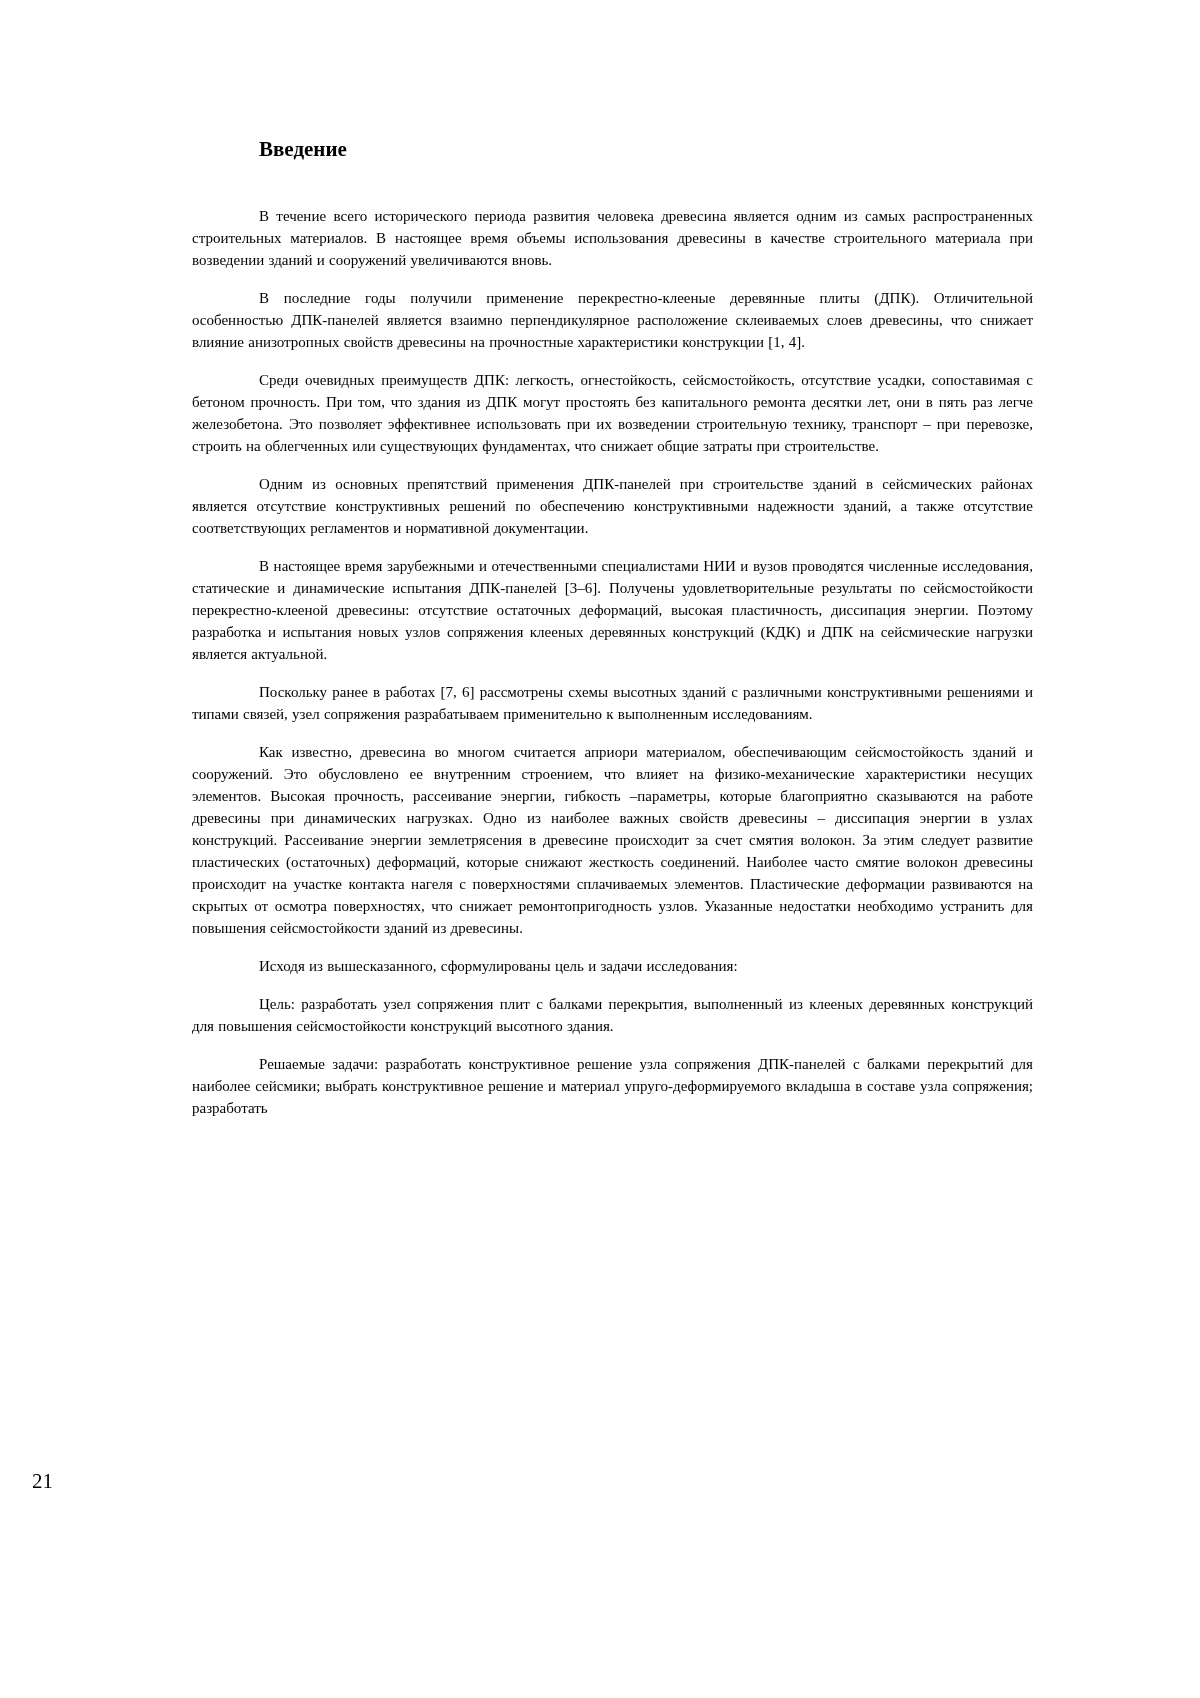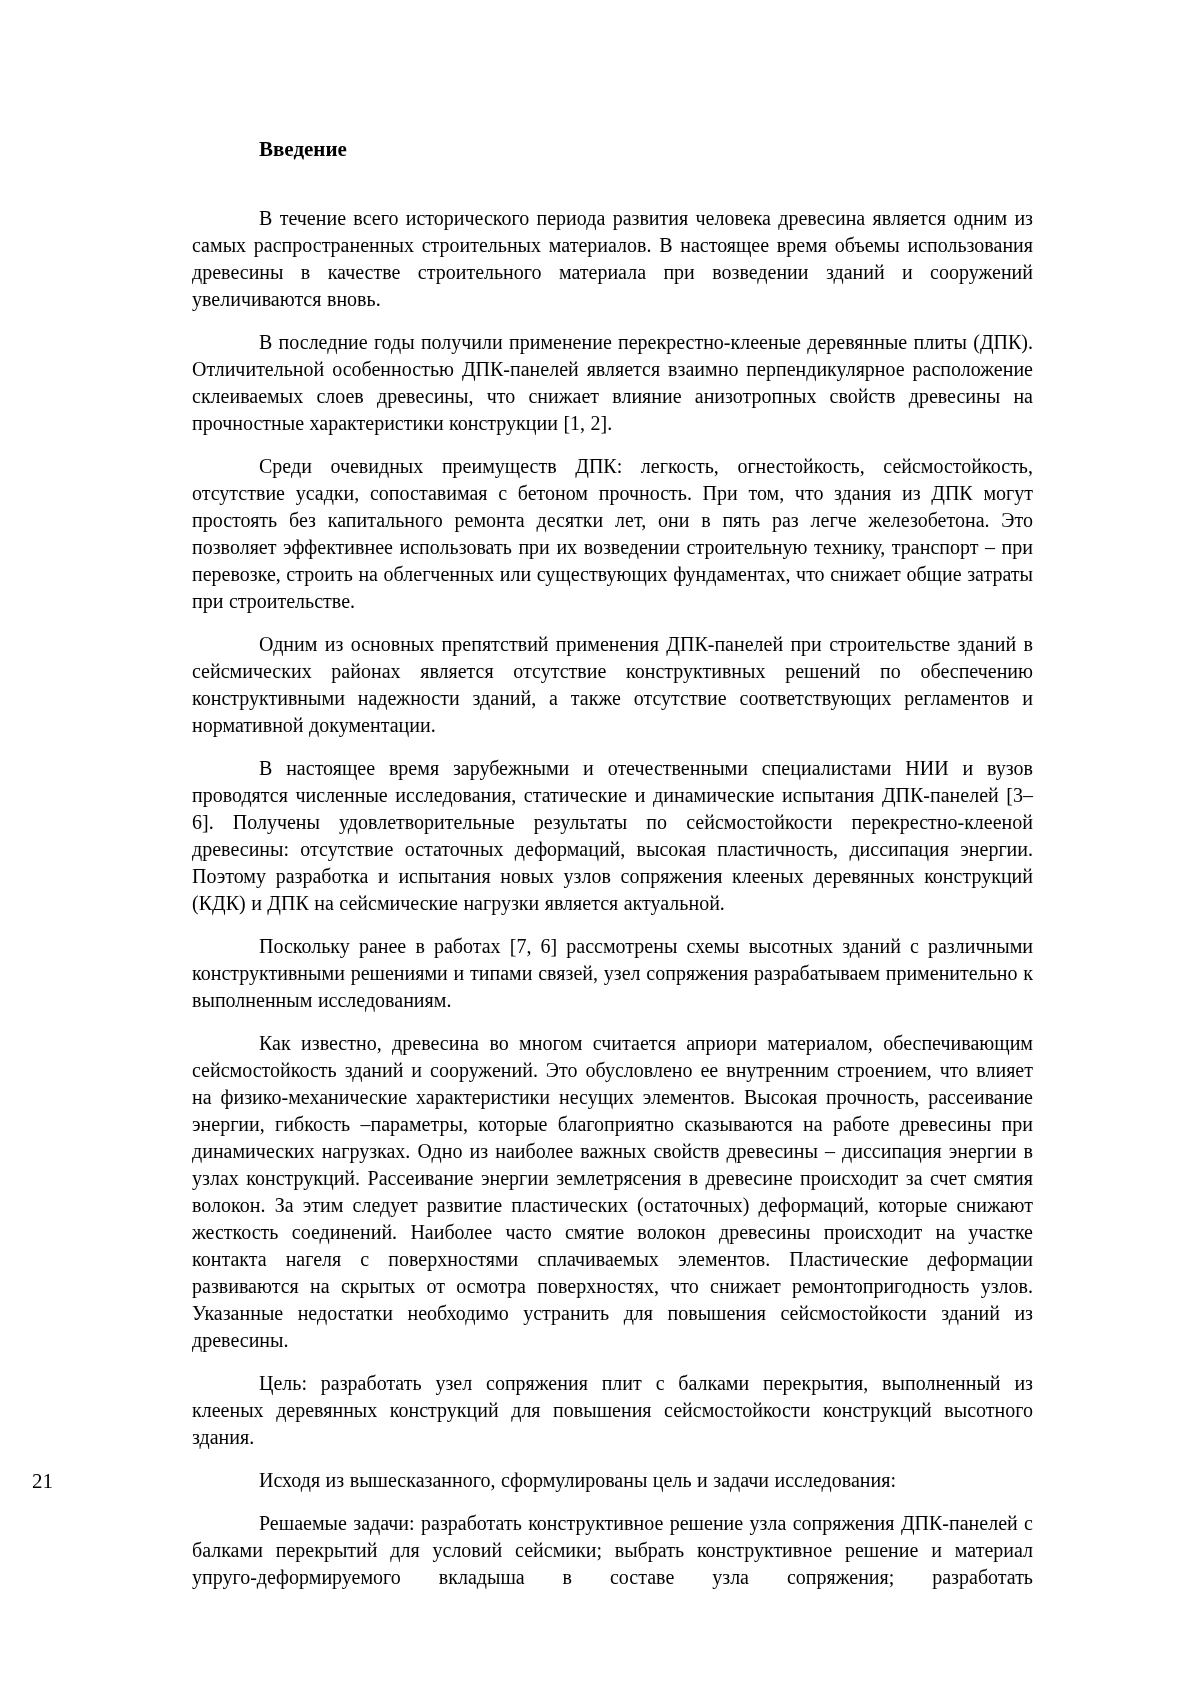--- a/index.html
+++ b/index.html
@@ -28,22 +28,22 @@
     line-height: 27px;
     font-weight: bold;
     text-indent: 67px;
     margin: 0 0 26px 0;
   }
   .section-heading {
     margin: 26px 0 26px 0;
   }
   .sec-title { margin-left: 16px; }
   .para {
-    font-size: 20px;
-    line-height: 27px;
+    font-size: 15px;
+    line-height: 22px;
     text-align: justify;
     text-indent: 67px;
     word-spacing: 0.5px;
   }
   .para.cont {
     text-align-last: justify;
   }
   .page-footer {
     position: absolute;
     left: 0;
@@ -57,30 +57,30 @@
 </style>
 </head>
 <body>
 
 <main class="page">
   <section class="body-text">
 
     <h1 class="heading">Введение</h1>
 
     <p class="para">В течение всего исторического периода развития человека древесина является одним из самых распространенных строительных материалов. В настоящее время объемы использования древесины в качестве строительного материала при возведении зданий и сооружений увеличиваются вновь.</p>
-    <p class="para">В последние годы получили применение перекрестно-клееные деревянные плиты (ДПК). Отличительной особенностью ДПК-панелей является взаимно перпендикулярное расположение склеиваемых слоев древесины, что снижает влияние анизотропных свойств древесины на прочностные характеристики конструкции [1, 2].</p>
+    <p class="para">В последние годы получили применение перекрестно-клееные деревянные плиты (ДПК). Отличительной особенностью ДПК-панелей является взаимно перпендикулярное расположение склеиваемых слоев древесины, что снижает влияние анизотропных свойств древесины на прочностные характеристики конструкции [1, 4].</p>
     <p class="para">Среди очевидных преимуществ ДПК: легкость, огнестойкость, сейсмостойкость, отсутствие усадки, сопоставимая с бетоном прочность. При том, что здания из ДПК могут простоять без капитального ремонта десятки лет, они в пять раз легче железобетона. Это позволяет эффективнее использовать при их возведении строительную технику, транспорт – при перевозке, строить на облегченных или существующих фундаментах, что снижает общие затраты при строительстве.</p>
     <p class="para">Одним из основных препятствий применения ДПК-панелей при строительстве зданий в сейсмических районах является отсутствие конструктивных решений по обеспечению конструктивными надежности зданий, а также отсутствие соответствующих регламентов и нормативной документации.</p>
     <p class="para">В настоящее время зарубежными и отечественными специалистами НИИ и вузов проводятся численные исследования, статические и динамические испытания ДПК-панелей [3–6]. Получены удовлетворительные результаты по сейсмостойкости перекрестно-клееной древесины: отсутствие остаточных деформаций, высокая пластичность, диссипация энергии. Поэтому разработка и испытания новых узлов сопряжения клееных деревянных конструкций (КДК) и ДПК на сейсмические нагрузки является актуальной.</p>
     <p class="para">Поскольку ранее в работах [7, 6] рассмотрены схемы высотных зданий с различными конструктивными решениями и типами связей, узел сопряжения разрабатываем применительно к выполненным исследованиям.</p>
 
 
     <p class="para">Как известно, древесина во многом считается априори материалом, обеспечивающим сейсмостойкость зданий и сооружений. Это обусловлено ее внутренним строением, что влияет на физико-механические характеристики несущих элементов. Высокая прочность, рассеивание энергии, гибкость –параметры, которые благоприятно сказываются на работе древесины при динамических нагрузках. Одно из наиболее важных свойств древесины – диссипация энергии в узлах конструкций. Рассеивание энергии землетрясения в древесине происходит за счет смятия волокон. За этим следует развитие пластических (остаточных) деформаций, которые снижают жесткость соединений. Наиболее часто смятие волокон древесины происходит на участке контакта нагеля с поверхностями сплачиваемых элементов. Пластические деформации развиваются на скрытых от осмотра поверхностях, что снижает ремонтопригодность узлов. Указанные недостатки необходимо устранить для повышения сейсмостойкости зданий из древесины.</p>
+    <p class="para">Исходя из вышесказанного, сформулированы цель и задачи исследования:</p>
     <p class="para">Цель: разработать узел сопряжения плит с балками перекрытия, выполненный из клееных деревянных конструкций для повышения сейсмостойкости конструкций высотного здания.</p>
-    <p class="para">Исходя из вышесказанного, сформулированы цель и задачи исследования:</p>
-    <p class="para cont">Решаемые задачи: разработать конструктивное решение узла сопряжения ДПК-панелей с балками перекрытий для условий сейсмики; выбрать конструктивное решение и материал упруго-деформируемого вкладыша в составе узла сопряжения; разработать</p>
+    <p class="para cont">Решаемые задачи: разработать конструктивное решение узла сопряжения ДПК-панелей с балками перекрытий для наиболее сейсмики; выбрать конструктивное решение и материал упруго-деформируемого вкладыша в составе узла сопряжения; разработать</p>
 
   </section>
 
   <footer class="page-footer">
     <span class="page-number">21</span>
   </footer>
 </main>
 
 </body></html>

